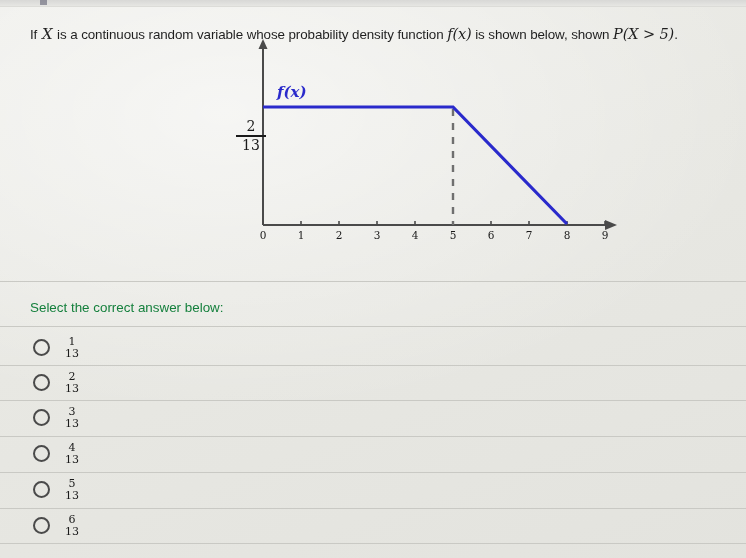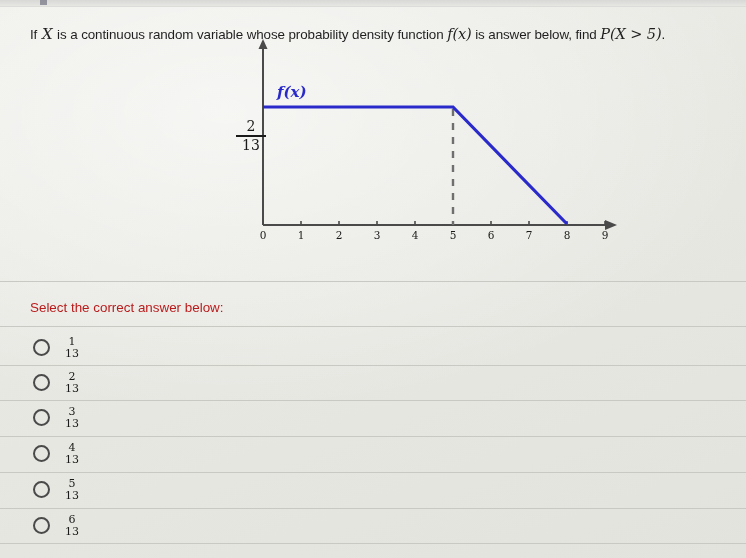--- a/index.html
+++ b/index.html
@@ -116,21 +116,21 @@
     height: 1px;
     background: #c9c9c4;
   }
 
   
   .prompt {
     position: absolute;
     left: 30px;
     top: 300px;
     font-size: 13.4px;
-    color: #b91c1c;
+    color: #15803d;
   }
 
   
   .option {
     position: absolute;
     left: 0;
     width: 746px;
     height: 35px;
     display: flex;
     align-items: center;
@@ -161,21 +161,21 @@
 
 <div class="page-bg"></div>
 
 <div class="content">
 
   <div class="top-strip">
     <div class="top-strip-chip"></div>
   </div>
 
   <div class="question">
-    <span>If </span><span class="mvar">X</span><span> is a continuous random variable whose probability density function </span><span class="mexpr">f(x)</span><span> is answer below, find </span><span class="mexpr">P(X &gt; 5)</span><span>.</span>
+    <span>If </span><span class="mvar">X</span><span> is a continuous random variable whose probability density function </span><span class="mexpr">f(x)</span><span> is shown below, shown </span><span class="mexpr">P(X &gt; 5)</span><span>.</span>
   </div>
 
   <div class="graph-area">
 
     <div class="yaxis-frac">
       <div class="num">2</div>
       <div class="bar"></div>
       <div class="den">13</div>
     </div>
 

